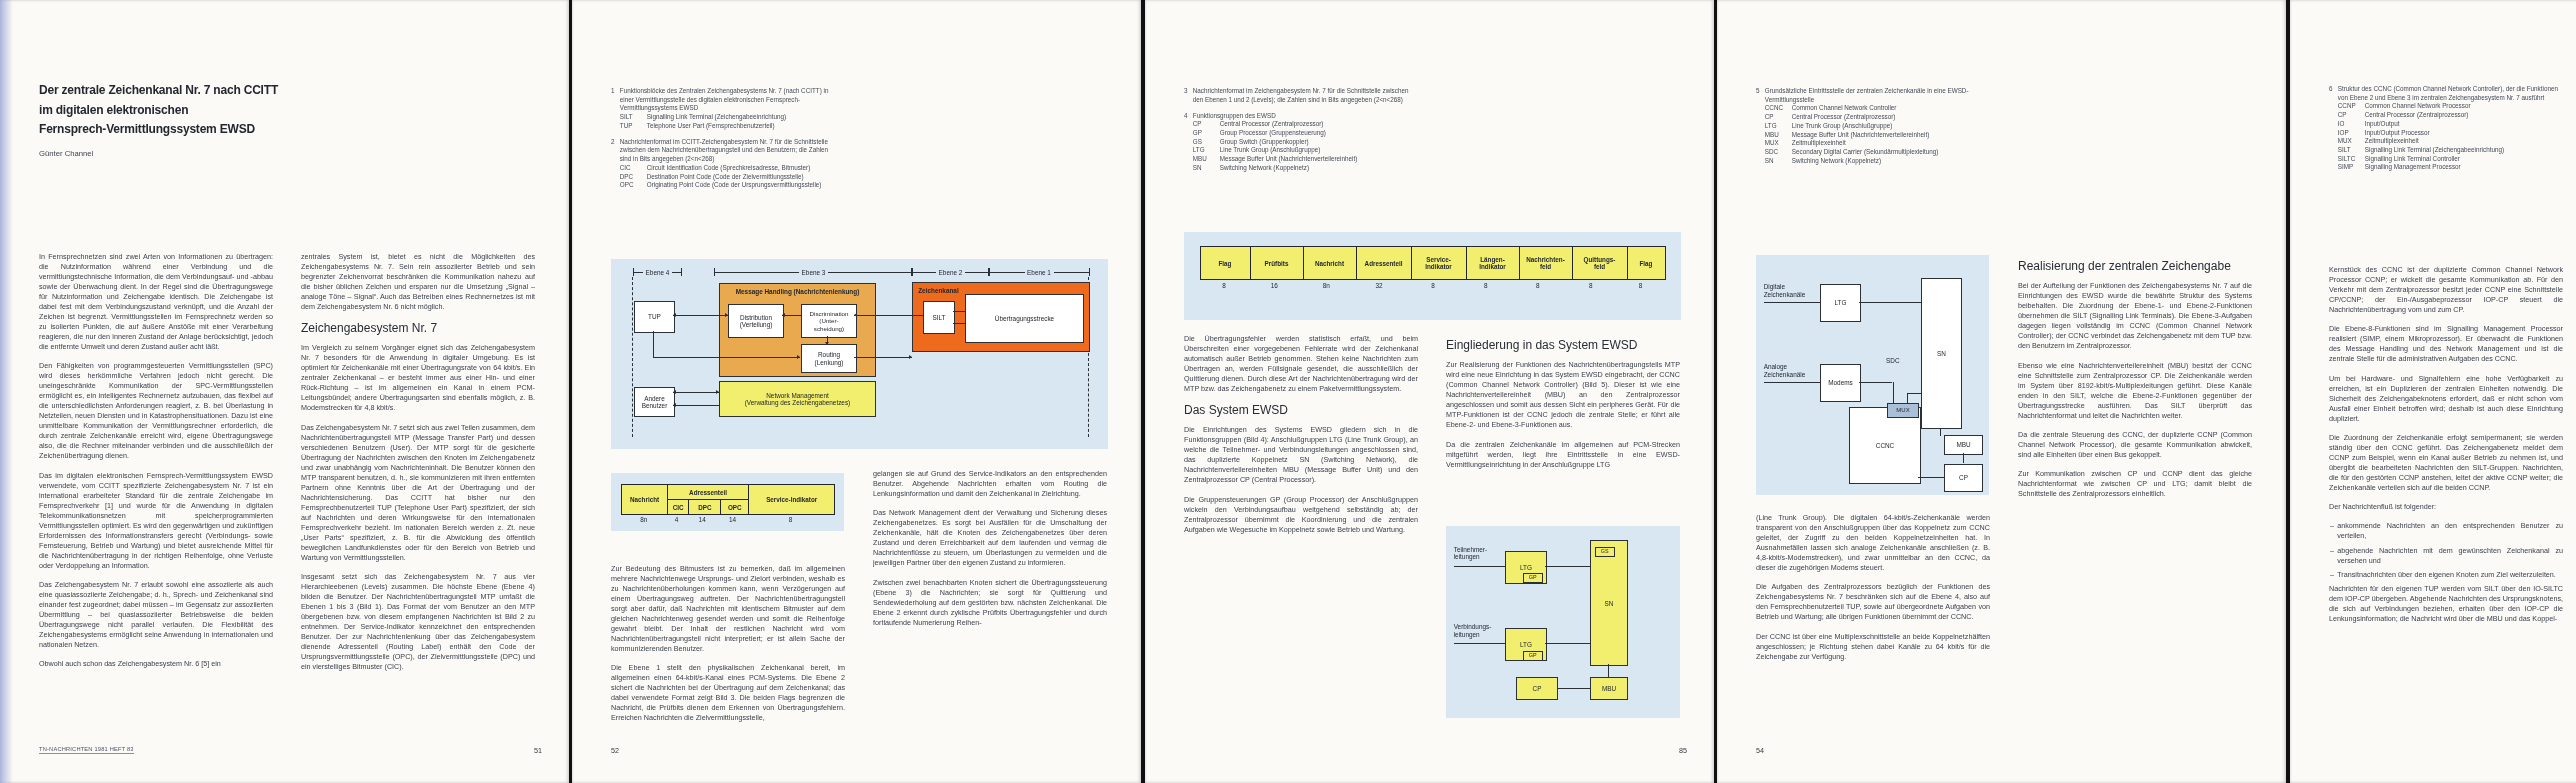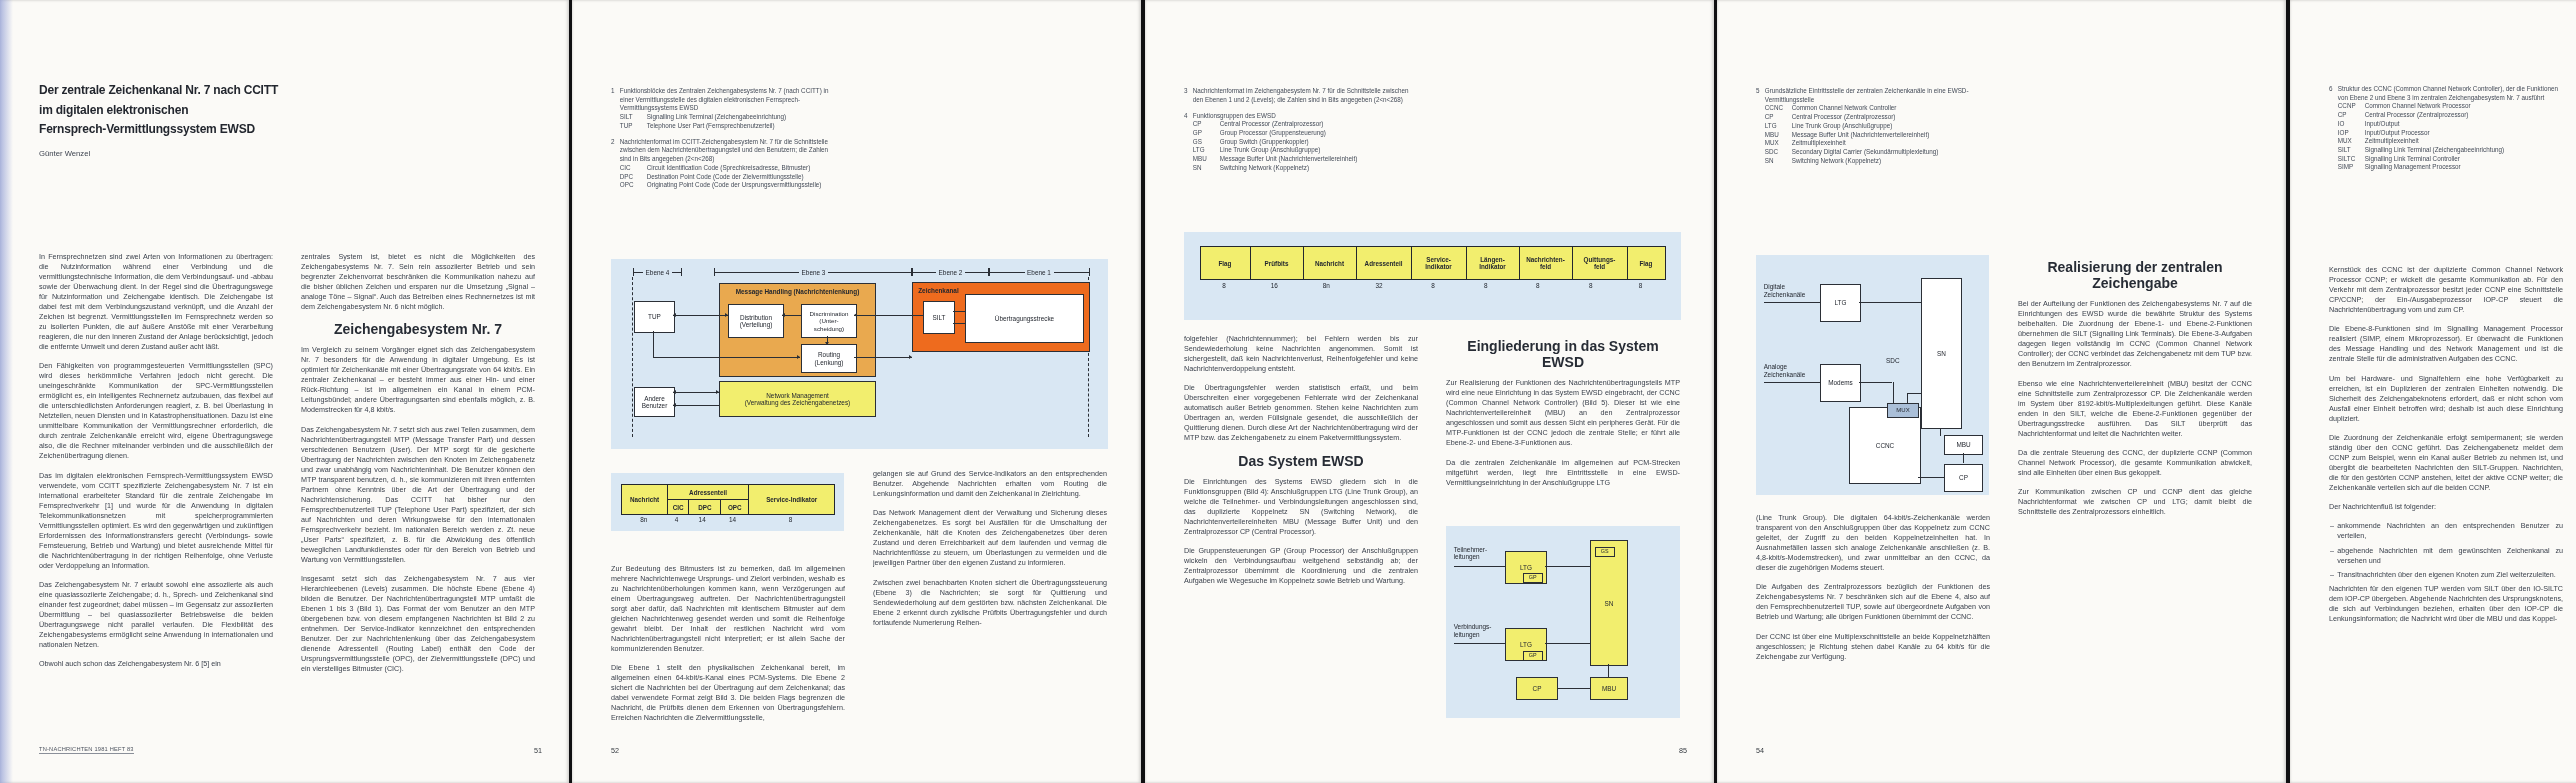--- a/index.html
+++ b/index.html
@@ -13,21 +13,21 @@
     box-shadow:inset -1.5px 0 3.1px rgba(0,0,0,.18), inset 1px 0 2.1px rgba(0,0,0,.08);
   }
   .scan-edge{position:absolute;left:0;top:0;width:13.4px;height:100%;
     background:linear-gradient(90deg,#9aa6d8,rgba(250,250,247,0));opacity:.8;}
   .title{position:absolute;left:39px;top:81px;width:464px;
     font-size:12px;line-height:19.6px;font-weight:bold;color:#23272f;
     letter-spacing:-0.2px;white-space:pre-line;}
   .author{position:absolute;left:39px;top:149px;font-size:7.7px;color:#3e4450;}
   .col{position:absolute;width:234px;overflow:hidden;}
   .t-p{margin:0 0 9.3px 0;font-size:7.2px;line-height:10px;text-align:justify;}
-  .t-h{margin:4.1px 0 8.2px 0;font-size:14px;font-weight:bold;color:#272c35;text-align:center;}
+  .t-h{margin:4.1px 0 8.2px 0;font-size:12px;font-weight:normal;color:#272c35;}
   .t-li{position:relative;margin:0 0 4.1px 0;padding-left:8.2px;font-size:7.2px;
     line-height:10px;text-align:justify;}
   .t-li::before{content:"–";position:absolute;left:1px;}
   .caption{position:absolute;font-size:6.3px;line-height:8.7px;color:#434a57;}
   .cap-item{margin-bottom:7.2px;}
   .cap-lead{display:flex;}
   .cap-num{width:8.8px;flex:none;}
   .cap-text{flex:1;}
   .abbr-row{display:flex;padding-left:8.8px;}
   .abbr-t{width:27px;flex:none;}
@@ -68,21 +68,21 @@
   .f-right{position:absolute;right:0;top:0;}
 </style>
 </head>
 <body>
 
 <div class="page" style="left:0">
   <div class="scan-edge"></div>
   <div class="title">Der zentrale Zeichenkanal Nr. 7 nach CCITT
 im digitalen elektronischen
 Fernsprech-Vermittlungssystem EWSD</div>
-  <div class="author">Günter Wenzel</div>
+  <div class="author">Günter Channel</div>
   <div class="col" style="left:39px;top:252px;height:482px">
       <div class="blk t-p">In Fernsprechnetzen sind zwei Arten von Informationen zu übertragen: die Nutzinformation während einer Verbindung und die vermittlungstechnische Information, die dem Verbindungsauf- und -abbau sowie der Überwachung dient. In der Regel sind die Übertragungswege für Nutzinformation und Zeichengabe identisch. Die Zeichengabe ist dabei fest mit dem Verbindungszustand verknüpft, und die Anzahl der Zeichen ist begrenzt. Vermittlungsstellen im Fernsprechnetz werden so zu isolierten Punkten, die auf äußere Anstöße mit einer Verarbeitung reagieren, die nur den inneren Zustand der Anlage berücksichtigt, jedoch die entfernte Umwelt und deren Zustand außer acht läßt.</div>
       <div class="blk t-p">Den Fähigkeiten von programmgesteuerten Vermittlungsstellen (SPC) wird dieses herkömmliche Verfahren jedoch nicht gerecht. Die uneingeschränkte Kommunikation der SPC-Vermittlungsstellen ermöglicht es, ein intelligentes Rechnernetz aufzubauen, das flexibel auf die unterschiedlichsten Anforderungen reagiert, z. B. bei Überlastung in Netzteilen, neuen Diensten und in Katastrophensituationen. Dazu ist eine unmittelbare Kommunikation der Vermittlungsrechner erforderlich, die durch zentrale Zeichenkanäle erreicht wird, eigene Übertragungswege also, die die Rechner miteinander verbinden und die ausschließlich der Zeichenübertragung dienen.</div>
       <div class="blk t-p">Das im digitalen elektronischen Fernsprech-Vermittlungssystem EWSD verwendete, vom CCITT spezifizierte Zeichengabesystem Nr. 7 ist ein international erarbeiteter Standard für die zentrale Zeichengabe im Fernsprechverkehr [1] und wurde für die Anwendung in digitalen Telekommunikationsnetzen mit speicherprogrammierten Vermittlungsstellen optimiert. Es wird den gegenwärtigen und zukünftigen Erfordernissen des Informationstransfers gerecht (Verbindungs- sowie Fernsteuerung, Betrieb und Wartung) und bietet ausreichende Mittel für die Nachrichtenübertragung in der richtigen Reihenfolge, ohne Verluste oder Verdoppelung an Information.</div>
       <div class="blk t-p">Das Zeichengabesystem Nr. 7 erlaubt sowohl eine assoziierte als auch eine quasiassoziierte Zeichengabe; d. h., Sprech- und Zeichenkanal sind einander fest zugeordnet; dabei müssen – im Gegensatz zur assoziierten Übermittlung – bei quasiassoziierter Betriebsweise die beiden Übertragungswege nicht parallel verlaufen. Die Flexibilität des Zeichengabesystems ermöglicht seine Anwendung in internationalen und nationalen Netzen.</div>
       <div class="blk t-p">Obwohl auch schon das Zeichengabesystem Nr. 6 [5] ein</div>
     </div>
   <div class="col" style="left:301px;top:252px;height:482px">
       <div class="blk t-p">zentrales System ist, bietet es nicht die Möglichkeiten des Zeichengabesystems Nr. 7. Sein rein assoziierter Betrieb und sein begrenzter Zeichenvorrat beschränken die Kommunikation nahezu auf die bisher üblichen Zeichen und ersparen nur die Umsetzung „Signal – analoge Töne – Signal“. Auch das Betreiben eines Rechnernetzes ist mit dem Zeichengabesystem Nr. 6 nicht möglich.</div>
       <div class="blk t-h">Zeichengabesystem Nr. 7</div>
@@ -311,21 +311,20 @@
       <div style="width:54px">8</div>
       <div style="width:52px">8</div>
       <div style="width:52px">8</div>
       <div style="width:54px">8</div>
       <div style="width:46px">8</div>
     </div>
   </div>
   <div class="fignum" style="left:1184px;top:324px;position:absolute">3</div>
 
   <div class="col" style="left:39px;top:334px;height:399px">
-      <div class="blk t-p">folgefehler (Nachrichtennummer); bei Fehlern werden bis zur Sendewiederholung keine Nachrichten angenommen. Somit ist sichergestellt, daß kein Nachrichtenverlust, Reihenfolgefehler und keine Nachrichtenverdoppelung entsteht.</div>
       <div class="blk t-p">Die Übertragungsfehler werden statistisch erfaßt, und beim Überschreiten einer vorgegebenen Fehlerrate wird der Zeichenkanal automatisch außer Betrieb genommen. Stehen keine Nachrichten zum Übertragen an, werden Füllsignale gesendet, die ausschließlich der Quittierung dienen. Durch diese Art der Nachrichtenübertragung wird der MTP bzw. das Zeichengabenetz zu einem Paketvermittlungssystem.</div>
       <div class="blk t-h">Das System EWSD</div>
       <div class="blk t-p">Die Einrichtungen des Systems EWSD gliedern sich in die Funktionsgruppen (Bild 4): Anschlußgruppen LTG (Line Trunk Group), an welche die Teilnehmer- und Verbindungsleitungen angeschlossen sind, das duplizierte Koppelnetz SN (Switching Network), die Nachrichtenverteilereinheiten MBU (Message Buffer Unit) und den Zentralprozessor CP (Central Processor).</div>
       <div class="blk t-p">Die Gruppensteuerungen GP (Group Processor) der Anschlußgruppen wickeln den Verbindungsaufbau weitgehend selbständig ab; der Zentralprozessor übernimmt die Koordinierung und die zentralen Aufgaben wie Wegesuche im Koppelnetz sowie Betrieb und Wartung.</div>
     </div>
   <div class="col" style="left:301px;top:334px;height:185px">
       <div class="blk t-h">Eingliederung in das System EWSD</div>
       <div class="blk t-p">Zur Realisierung der Funktionen des Nachrichtenübertragungsteils MTP wird eine neue Einrichtung in das System EWSD eingebracht, der CCNC (Common Channel Network Controller) (Bild 5). Dieser ist wie eine Nachrichtenverteilereinheit (MBU) an den Zentralprozessor angeschlossen und somit aus dessen Sicht ein peripheres Gerät. Für die MTP-Funktionen ist der CCNC jedoch die zentrale Stelle; er führt alle Ebene-2- und Ebene-3-Funktionen aus.</div>
       <div class="blk t-p">Da die zentralen Zeichenkanäle im allgemeinen auf PCM-Strecken mitgeführt werden, liegt ihre Eintrittsstelle in eine EWSD-Vermittlungseinrichtung in der Anschlußgruppe LTG</div>
     </div>

